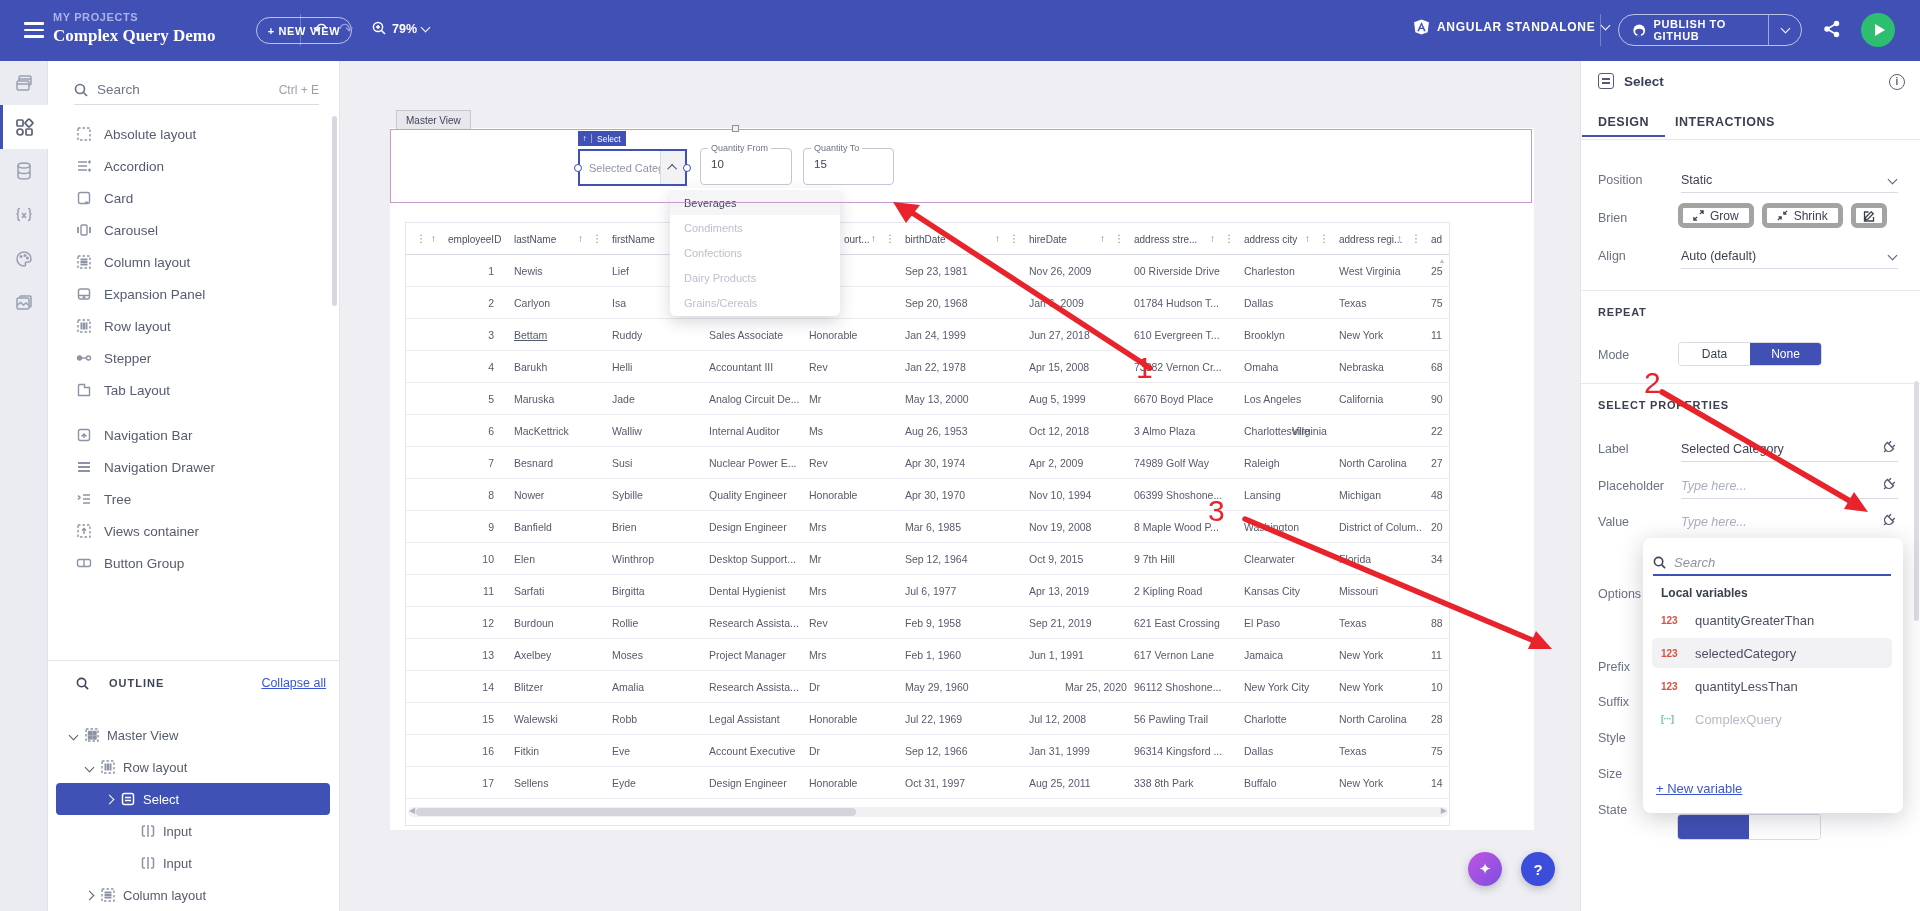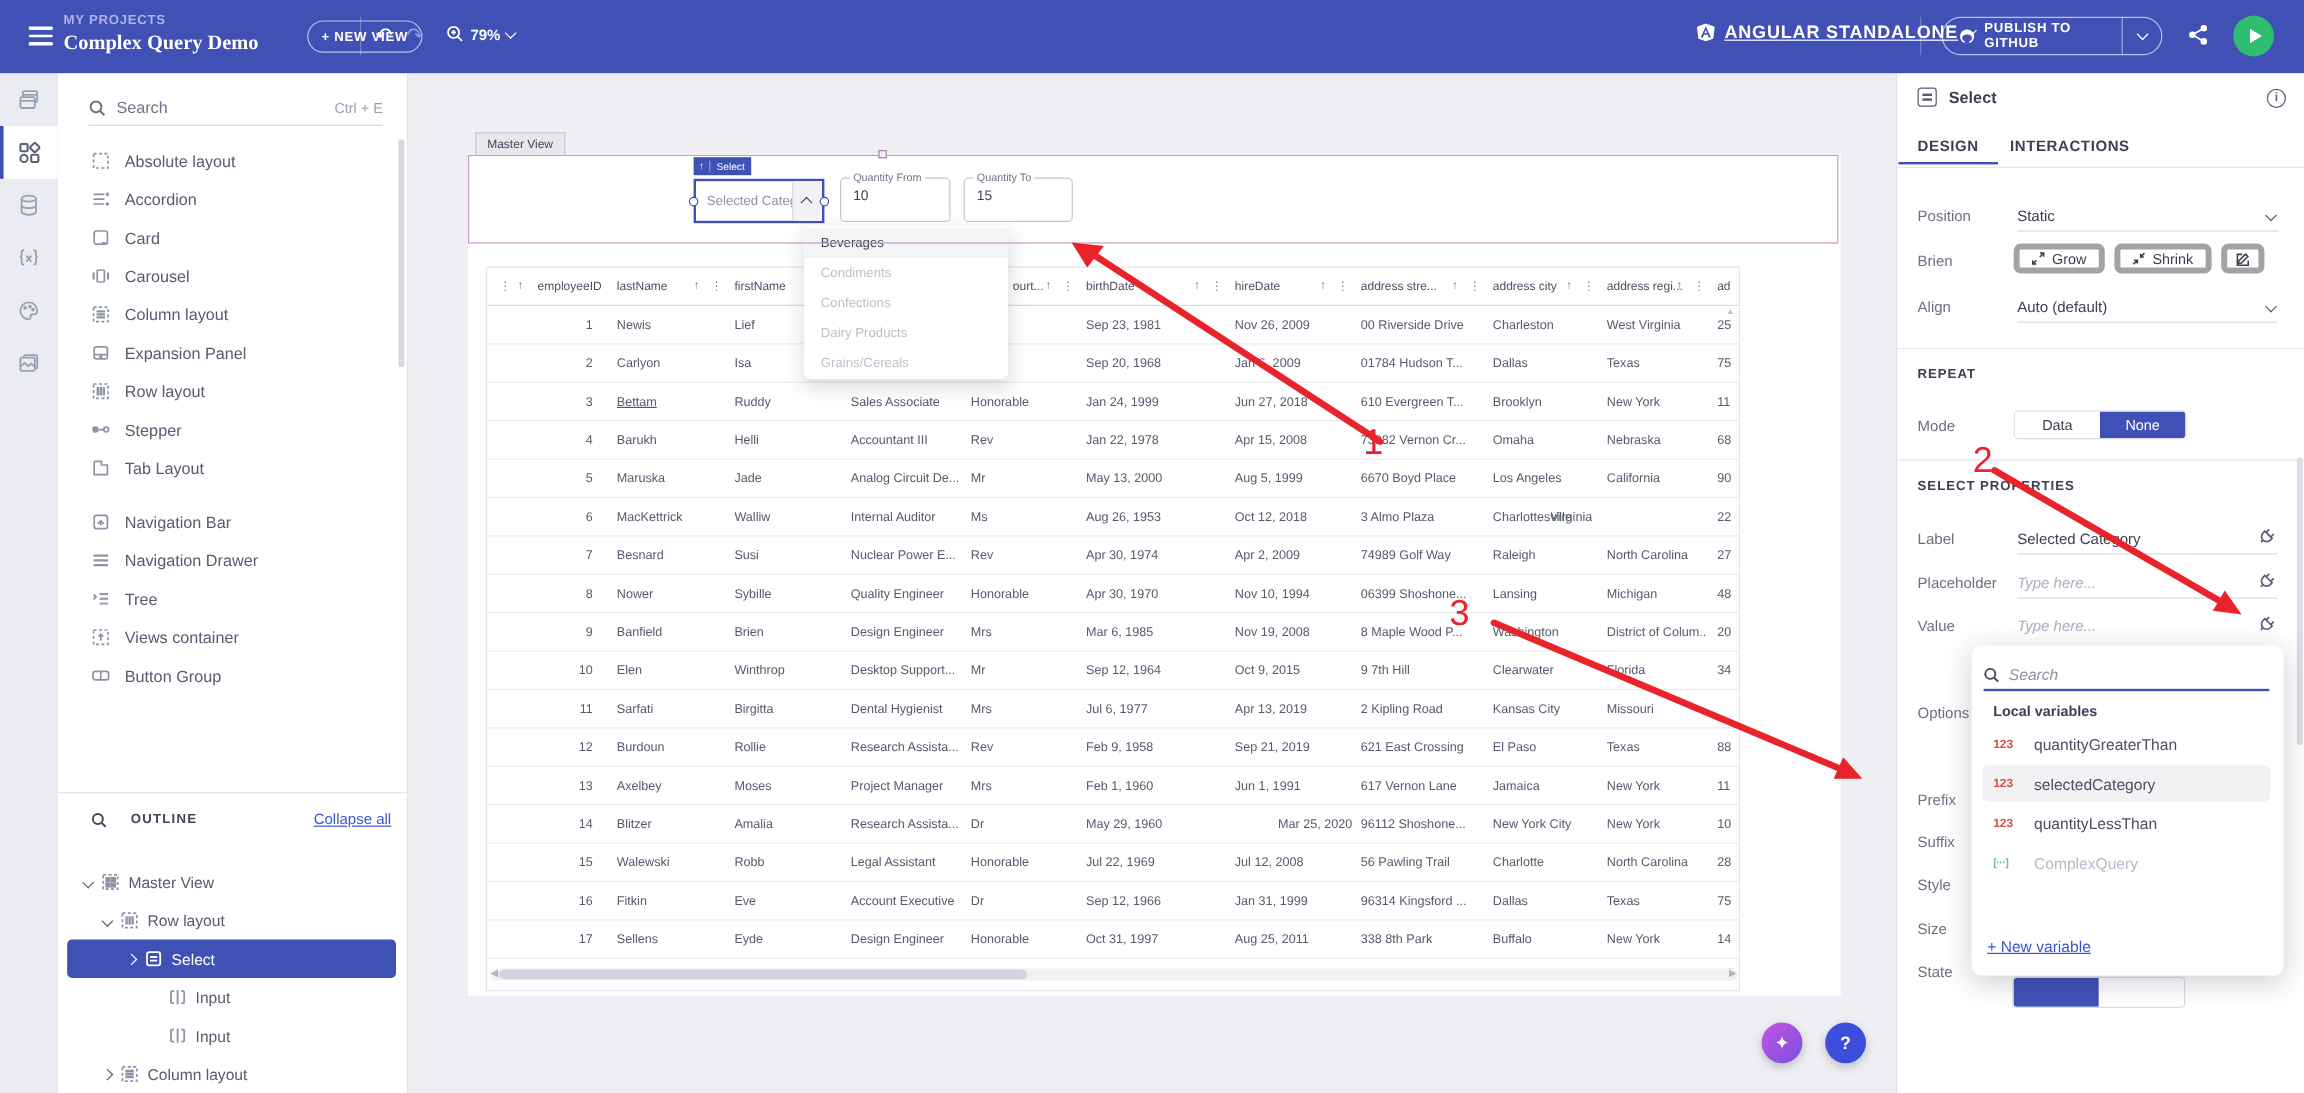--- a/index.html
+++ b/index.html
@@ -15,21 +15,21 @@
   .proj-label { position:absolute; left:53px; top:11px; font-size:11px; font-weight:bold; letter-spacing:.6px; color:#aab2e6; }
   .proj-title { position:absolute; left:53px; top:26px; font-size:17px; font-weight:bold; color:#fff;font-family:Liberation Serif, serif; }
   .pill-btn { position:absolute; border:1.5px solid rgba(255,255,255,.65); border-radius:16px; color:#fff; font-size:11px; font-weight:bold; letter-spacing:.6px; display:flex; align-items:center; justify-content:center; cursor:pointer; }
   .newview { left:256px; top:17px; width:96px; height:27px; }
   .tb-div { position:absolute; top:14px; width:1px; height:32px; background:rgba(255,255,255,.28); }
   .tb-ico { position:absolute; top:20px; font-size:17px; line-height:20px; color:#fff; cursor:pointer; }
   .zoomgrp { position:absolute; left:372px; top:21px; display:flex; align-items:center; gap:5px; cursor:pointer; }
   .zoomtxt { font-size:12.5px; font-weight:bold; }
   .chev { display:inline-block; width:7px; height:7px; border-right:1.7px solid currentColor; border-bottom:1.7px solid currentColor; transform:rotate(45deg); margin-top:-3px; }
   .angular-grp { position:absolute; left:1413px; top:18px; display:flex; align-items:center; gap:7px; cursor:pointer; }
-  .ang-txt { font-size:15px; font-weight:bold; letter-spacing:.7px;text-decoration:underline; }
+  .ang-txt { font-size:12px; font-weight:bold; letter-spacing:.7px; }
   .publish { left:1618px; top:14px; width:184px; height:32px; justify-content:flex-start; padding-left:13px; }
   .pub-chev { position:absolute; right:0; top:0; width:33px; height:100%; border-left:1px solid rgba(255,255,255,.5); display:flex; align-items:center; justify-content:center; }
   .share-ic { position:absolute; left:1823px; top:20px; }
   .run-btn { position:absolute; left:1861px; top:13px; width:34px; height:34px; border-radius:50%; background:#2ebe70; display:flex; align-items:center; justify-content:center; cursor:pointer; }
   .run-tri { width:0; height:0; border-left:10px solid #fff; border-top:6px solid transparent; border-bottom:6px solid transparent; margin-left:3px; }
 
   
   .rail { position:absolute; left:0; top:61px; width:48px; height:850px; background:#ebecf1; border-right:1px solid #e0e1e8; z-index:40; }
   .rail-item { position:relative; width:48px; height:44px; display:flex; align-items:center; justify-content:center; color:#9aa0b3; cursor:pointer; }
   .rail-item.active { background:#fff; color:#5b6075; }

